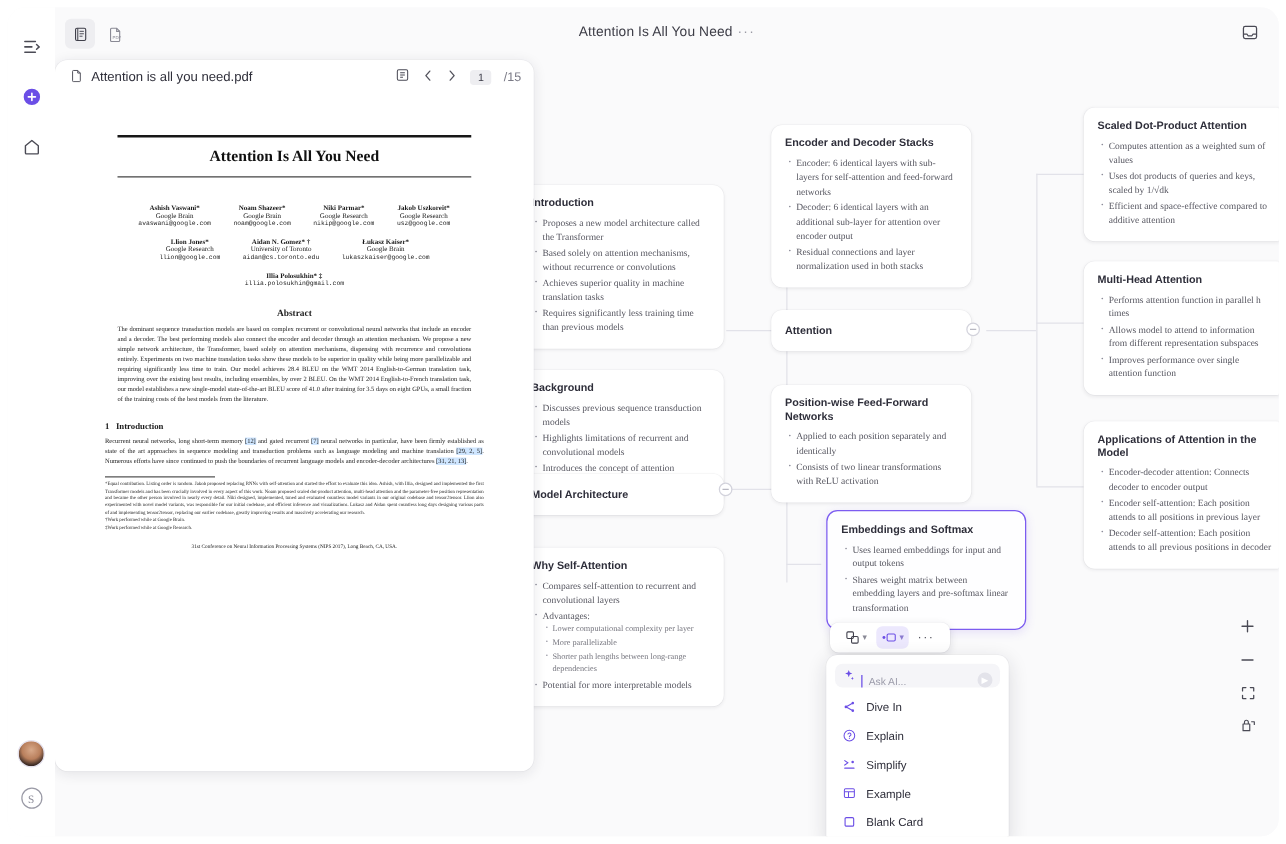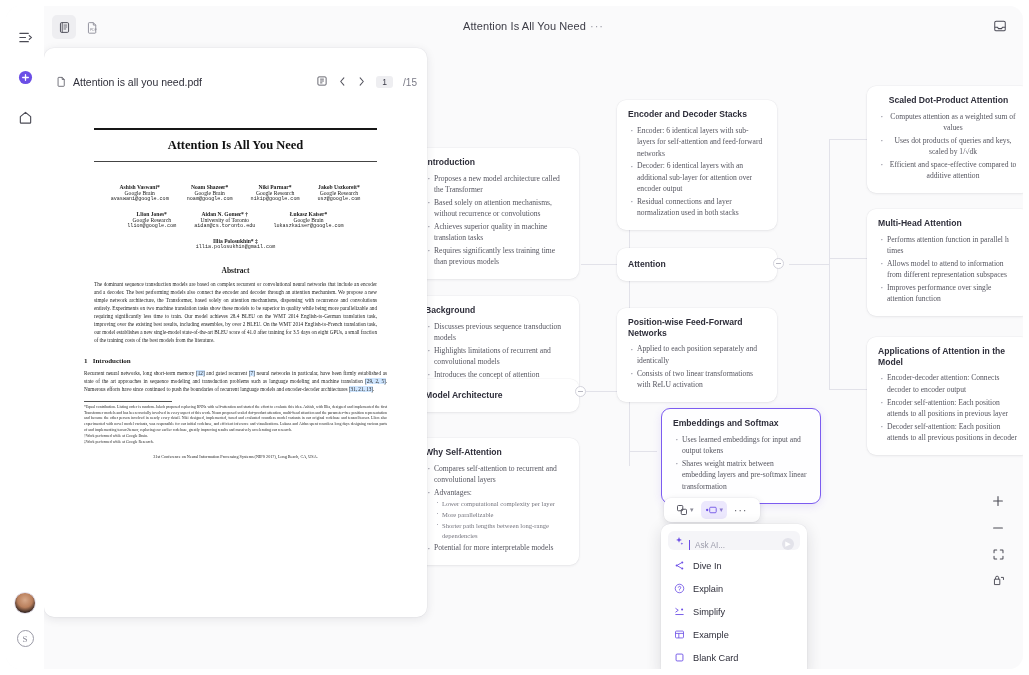--- a/index.html
+++ b/index.html
@@ -165,21 +165,21 @@
     background:#ffffff;
     border-radius: 10px;
     box-shadow: 0 2px 10px rgba(25,25,45,.10), 0 0 0 .5px rgba(30,30,50,.05);
     z-index: 20;
     overflow:hidden;
   }
   .pdf-head {
     height: 28px; display:flex; align-items:center;
     padding: 0 10px 0 12px;
     gap: 6px;
-    margin-top: 20px;
+    margin-top: 0;
   }
   .pdf-name { font-size:10.5px; color:#2f2f3a; }
   .pdf-tools { margin-left:auto; display:flex; align-items:center; gap:10px; color:#5a5a66; }
   .pg-num {
     background:#eeeef1; border-radius:3px; padding:1px 6px;
     font-size:8.5px; color:#3a3a46;
   }
   .pg-total { font-size:10px; color:#7a7a86; }
 
   .pdf-page {
@@ -415,21 +415,21 @@
     </div>
 
     <div class="node selected" style="left:617px; top:402px; width:160px;">
       <div class="node-title">Embeddings and Softmax</div>
       <ul class="bullets">
         <li>Uses learned embeddings for input and output tokens</li>
         <li>Shares weight matrix between embedding layers and pre-softmax linear transformation</li>
       </ul>
     </div>
 
-    <div class="node" style="left:823px; top:80px; width:163px;text-align:center;">
+    <div class="node" style="left:823px; top:80px; width:163px;">
       <div class="node-title">Scaled Dot-Product Attention</div>
       <ul class="bullets">
         <li>Computes attention as a weighted sum of values</li>
         <li>Uses dot products of queries and keys, scaled by 1/√dk</li>
         <li>Efficient and space-effective compared to additive attention</li>
       </ul>
     </div>
 
     <div class="node" style="left:823px; top:203px; width:163px;">
       <div class="node-title">Multi-Head Attention</div>

